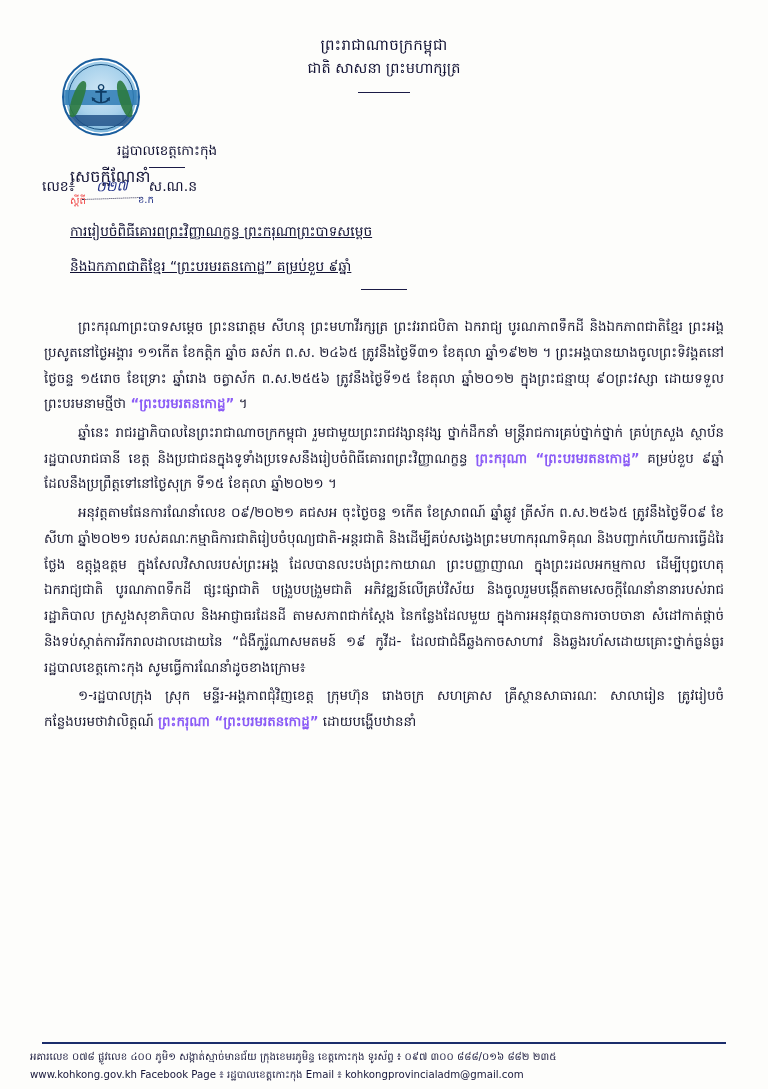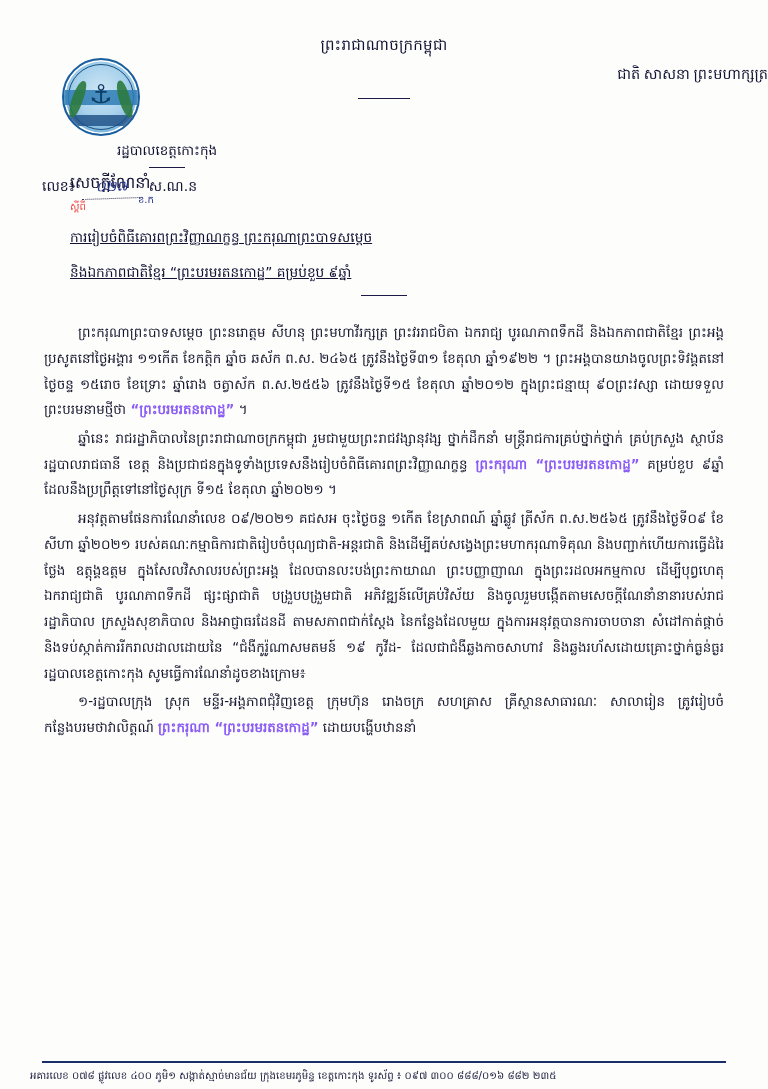--- a/index.html
+++ b/index.html
@@ -21,34 +21,31 @@
     height: 1089px;
     background: #fdfdfb;
     box-sizing: border-box;
     padding: 0;
   }
 
   
   .header-block {
     text-align: center;
     padding-top: 34px;
-    font-family: Liberation Serif, serif;
   }
   .kingdom-line {
     font-size: 15px;
     letter-spacing: 0.3px;
     color: #111133;
     line-height: 1.5;
   }
   .motto-line {
     font-size: 14.5px;
     color: #111133;
     line-height: 1.6;
-    margin-top: 6px;
-    text-align: right;
   }
   .header-rule {
     width: 52px;
     height: 1.4px;
     background: #1b1b46;
     margin: 12px auto 0 auto;
   }
 
   
   .emblem {
@@ -269,15 +266,20 @@
   <div class="body-block" id="body-block">
       <div class="para indent"><span>ព្រះករុណាព្រះបាទសម្តេច ព្រះនរោត្តម សីហនុ ព្រះមហាវីរក្សត្រ ព្រះវររាជបិតា ឯករាជ្យ </span><span class="bold">បូរណភាពទឹកដី និងឯកភាពជាតិខ្មែរ</span><span> ព្រះអង្គប្រសូតនៅថ្ងៃអង្គារ ១១កើត ខែកត្តិក ឆ្នាំច ឆស័ក ព.ស. ២៤៦៥ ត្រូវនឹងថ្ងៃទី៣១ ខែតុលា ឆ្នាំ១៩២២ ។ ព្រះអង្គបានយាងចូលព្រះទិវង្គតនៅថ្ងៃចន្ទ ១៥រោច ខែទ្រោះ ឆ្នាំរោង ចត្វាស័ក ព.ស.២៥៥៦ ត្រូវនឹងថ្ងៃទី១៥ ខែតុលា ឆ្នាំ២០១២ ក្នុងព្រះជន្មាយុ ៩០ព្រះវស្សា ដោយទទួលព្រះបរមនាមថ្មីថា </span><span class="hl">“ព្រះបរមរតនកោដ្ឋ”</span><span> ។</span></div>
       <div class="para indent"><span>ឆ្នាំនេះ រាជរដ្ឋាភិបាលនៃព្រះរាជាណាចក្រកម្ពុជា រួមជាមួយព្រះរាជវង្សានុវង្ស ថ្នាក់ដឹកនាំ មន្ត្រីរាជការគ្រប់ថ្នាក់ថ្នាក់ គ្រប់ក្រសួង ស្ថាប័ន រដ្ឋបាលរាជធានី ខេត្ត និងប្រជាជនក្នុងទូទាំងប្រទេសនឹងរៀបចំពិធីគោរពព្រះវិញ្ញាណក្ខន្ធ </span><span class="hl">ព្រះករុណា “ព្រះបរមរតនកោដ្ឋ”</span><span> គម្រប់ខួប ៩ឆ្នាំ ដែលនឹងប្រព្រឹត្តទៅនៅថ្ងៃសុក្រ ទី១៥ ខែតុលា ឆ្នាំ២០២១ ។</span></div>
       <div class="para indent"><span>អនុវត្តតាមផែនការណែនាំលេខ ០៩/២០២១ គជសអ ចុះថ្ងៃចន្ទ ១កើត ខែស្រាពណ៍ ឆ្នាំឆ្លូវ ត្រីស័ក ព.ស.២៥៦៥ ត្រូវនឹងថ្ងៃទី០៩ ខែសីហា ឆ្នាំ២០២១ របស់គណៈកម្មាធិការជាតិរៀបចំបុណ្យជាតិ-អន្តរជាតិ និងដើម្បីគប់សង្វេងព្រះមហាករុណាទិគុណ និងបញ្ជាក់ហើយការធ្វើដំរៃថ្លែង ឧត្តុង្គឧត្តម ក្នុងសែលវិសាលរបស់ព្រះអង្គ ដែលបានលះបង់ព្រះកាយាណ ព្រះបញ្ញាញាណ ក្នុងព្រះរដលអកម្មកាល ដើម្បីបុព្វហេតុឯករាជ្យជាតិ បូរណភាពទឹកដី ផ្សះផ្សាជាតិ បង្រួបបង្រួមជាតិ អភិវឌ្ឍន៍លើគ្រប់វិស័យ និងចូលរួមបង្កើតតាមសេចក្តីណែនាំនានារបស់រាជរដ្ឋាភិបាល ក្រសួងសុខាភិបាល និងអាជ្ញាធរដែនដី តាមសភាពជាក់ស្តែង នៃកន្លែងដែលមួយ ក្នុងការអនុវត្តបានការចាបចានា សំដៅកាត់ផ្តាច់ និងទប់ស្កាត់ការរីករាលដាលដោយនៃ </span><span class="bold">“ជំងឺកូរ៉ូណាសមតមន៍ ១៩ កូវីដ-</span><span> ដែលជាជំងឺឆ្លងកាចសាហាវ និងឆ្លងរហ័សដោយគ្រោះថ្នាក់ធ្ងន់ធ្ងរ រដ្ឋបាលខេត្តកោះកុង សូមធ្វើការណែនាំដូចខាងក្រោម៖</span></div>
       <div class="para indent"><span>១-រដ្ឋបាលក្រុង ស្រុក មន្ទីរ-អង្គភាពជុំវិញខេត្ត ក្រុមហ៊ុន រោងចក្រ សហគ្រាស គ្រឺស្ថានសាធារណៈ សាលារៀន ត្រូវរៀបចំកន្លែងបរមថាវាលិត្តណ៍ </span><span class="hl">ព្រះករុណា “ព្រះបរមរតនកោដ្ឋ”</span><span> ដោយបង្ហើបឋាននាំ</span></div>
     </div>
 
   <div class="footer">
     <div class="footer-rule"></div>
     <div class="footer-line1">អគារលេខ ០៧៨ ផ្លូវលេខ ៤០០ ភូមិ១ សង្កាត់ស្មាច់មានជ័យ ក្រុងខេមរភូមិន្ទ ខេត្តកោះកុង ទូរស័ព្ទ ៖ ០៩៧ ៣០០ ៨៨៨/០១៦ ៨៨២ ២៣៥</div>
+    <div class="footer-line2">
+      <a class="footer-link" href="#">www.kohkong.gov.kh</a>
+      <span>Facebook Page ៖ រដ្ឋបាលខេត្តកោះកុង</span>
+      <span>Email ៖ kohkongprovincialadm@gmail.com</span>
+    </div>
   </div>
 
 </div>
 
 </body></html>

